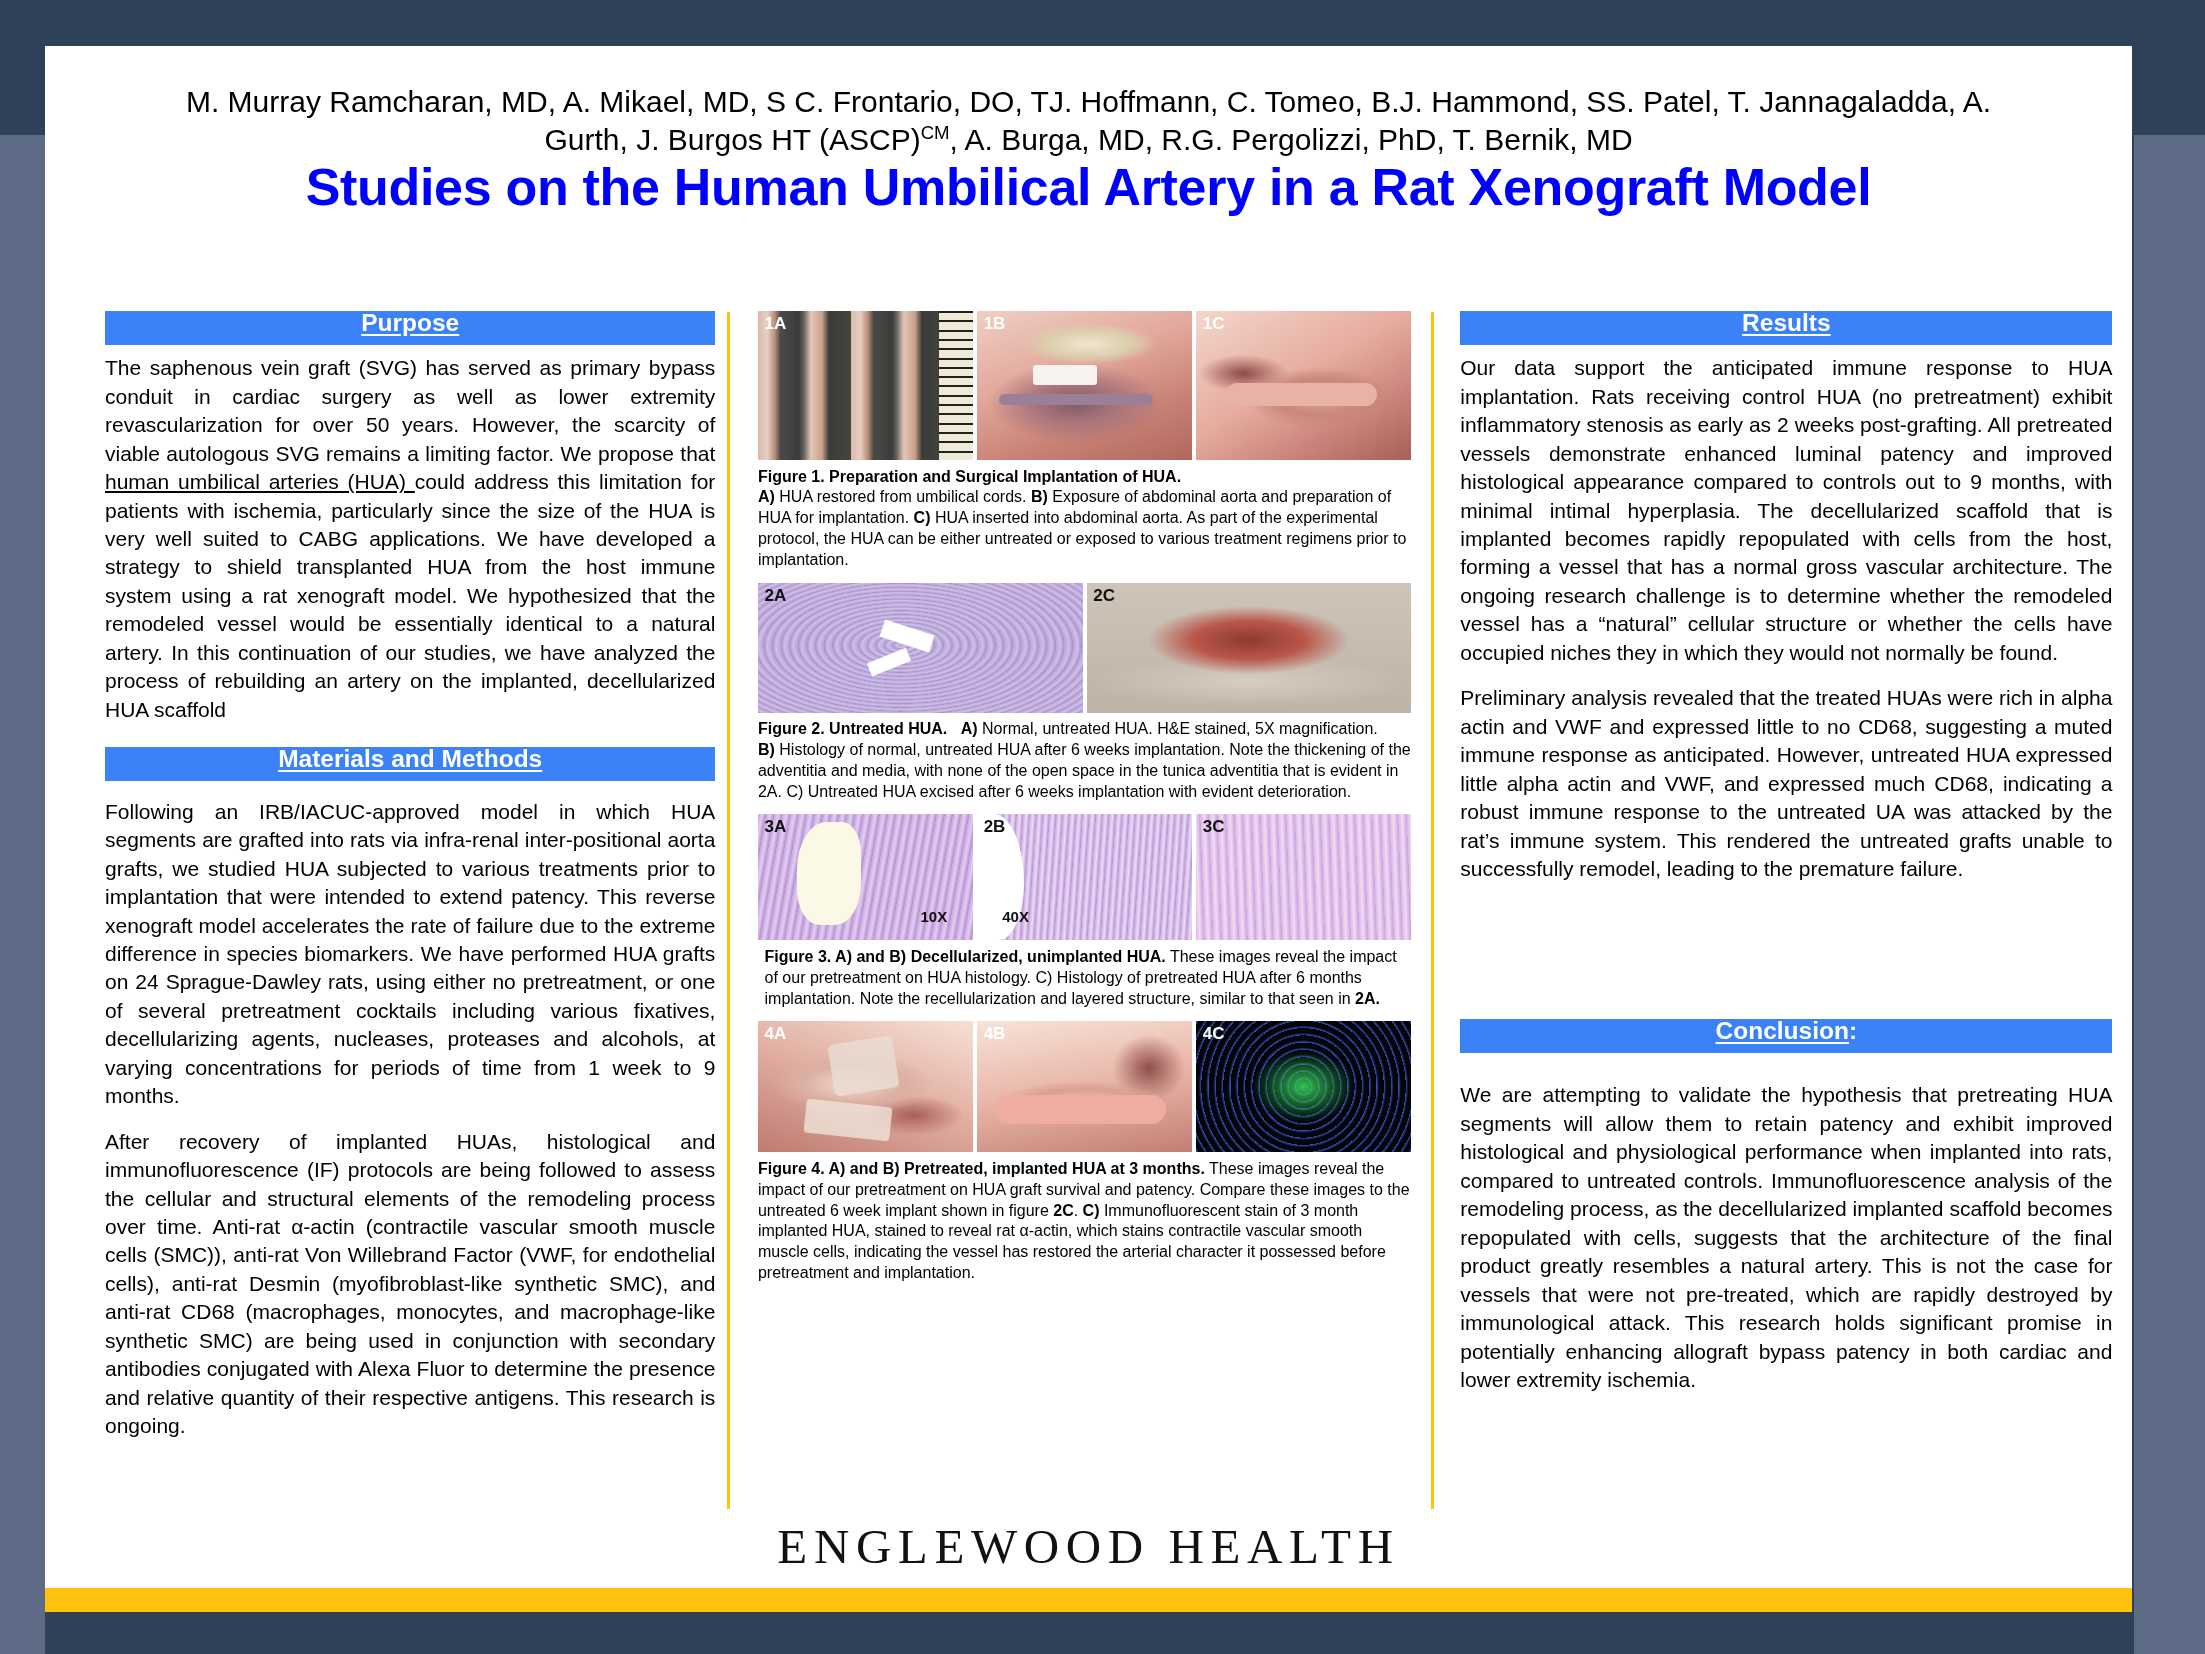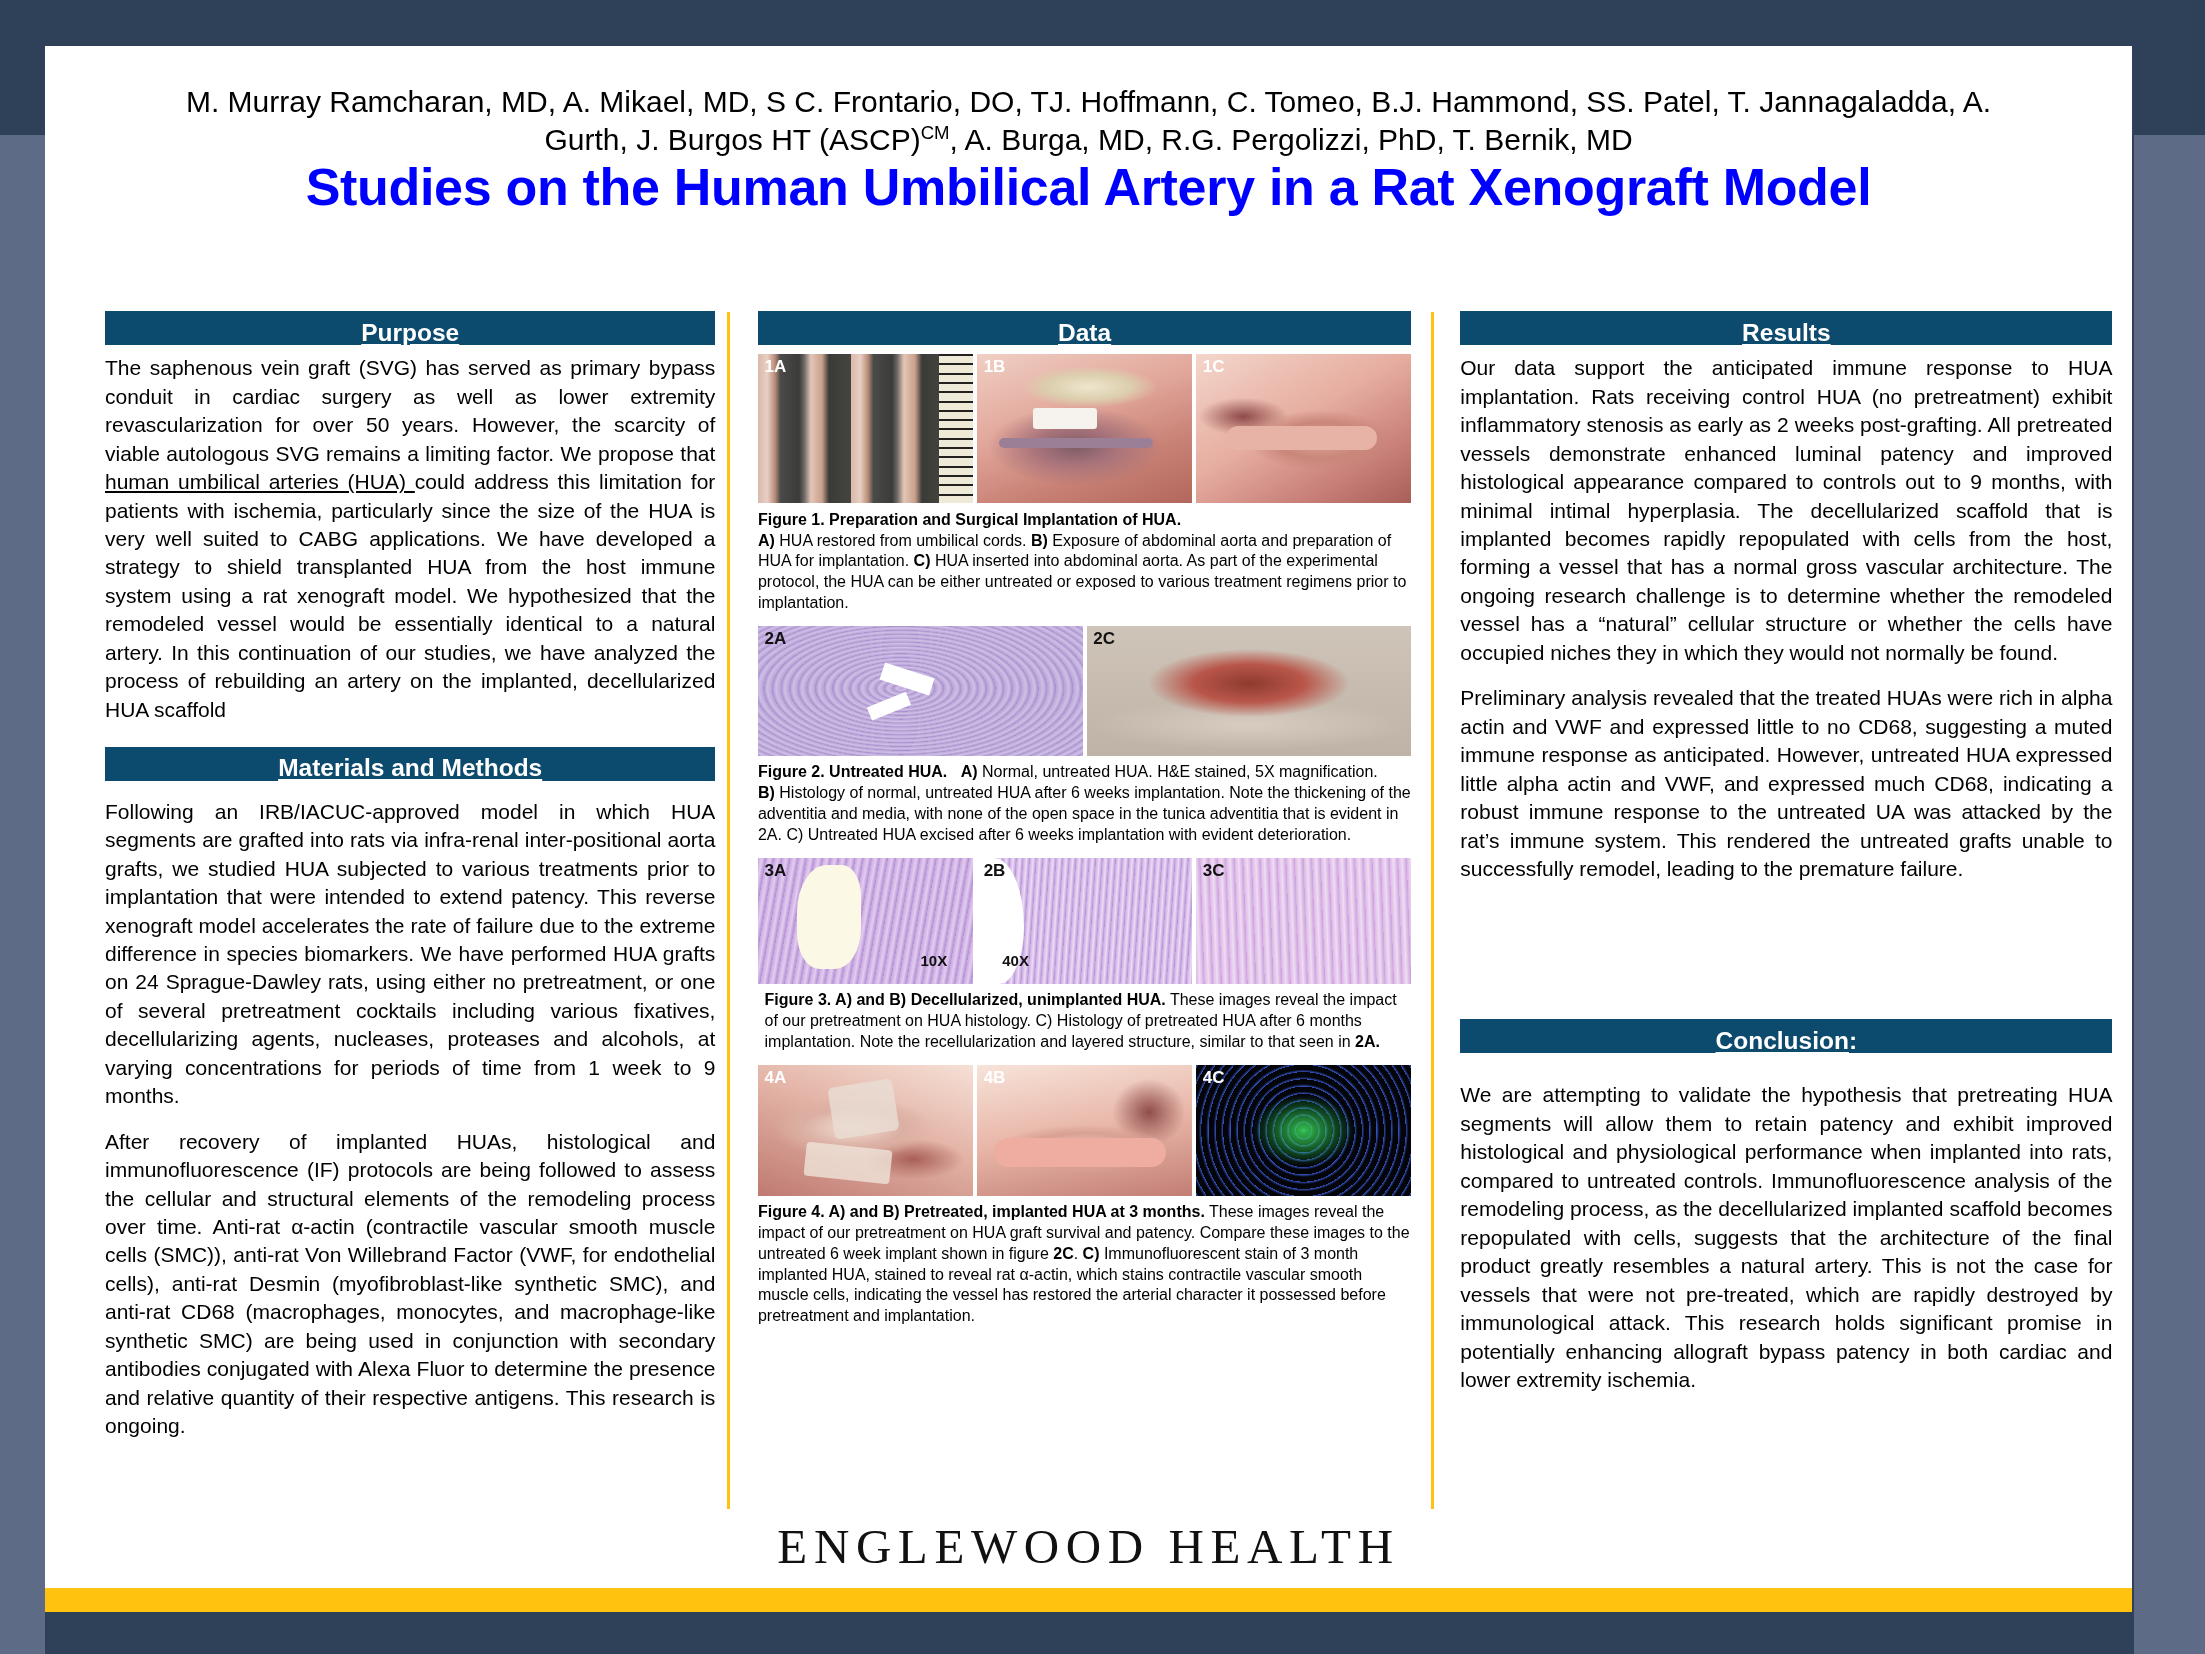--- a/index.html
+++ b/index.html
@@ -88,24 +88,24 @@
 
   .vdivider {
     width: 2.6px;
     align-self: stretch;
     background: #ffc20e;
     margin-top: 1.3px;
   }
 
   
   .section-bar {
-    background: #0c4a6e;
+    background: #3b82f6;
     height: 34px;
     display: flex;
-    align-items: flex-end;
+    align-items: flex-start;
     justify-content: center;
     margin-bottom: 9.3px;
   }
   .section-bar .section-title {
     color: #ffffff;
     font-size: 24.5px;
     font-weight: 700;
     text-decoration: underline;
     text-underline-offset: 3.3px;
     line-height: 1;
@@ -313,23 +313,20 @@
 
       <p class="body-text first" style="margin-top:17px;">Following an IRB/IACUC-approved model in which HUA segments are grafted into rats via infra-renal inter-positional aorta grafts, we studied HUA subjected to various treatments prior to implantation that were intended to extend patency.  This reverse xenograft model accelerates the rate of failure due to the extreme difference in species biomarkers.  We have performed HUA grafts on 24 Sprague-Dawley rats, using either no pretreatment, or one of several pretreatment cocktails including various fixatives, decellularizing agents, nucleases, proteases and alcohols, at varying concentrations for periods of time from 1 week to 9 months.</p>
 
       <p class="body-text"><span>After recovery of implanted HUAs, histological and immunofluorescence (IF) protocols are being followed to assess the cellular and structural elements of the remodeling process over time.  Anti-rat </span><span>α</span><span>-actin (contractile vascular smooth muscle cells (SMC)), anti-rat Von Willebrand Factor (VWF, for endothelial cells), anti-rat Desmin (myofibroblast-like synthetic SMC), and anti-rat CD68 (macrophages, monocytes, and macrophage-like synthetic SMC) are being used in conjunction with secondary antibodies conjugated with Alexa Fluor to determine the presence and relative quantity of their respective antigens. This research is ongoing.</span></p>
     </div>
 
     <div class="vdivider"></div>
 
     <div class="col" id="col-mid">
 
-      <div class="section-bar">
-        <span class="section-title">Data</span>
-      </div>
 
       <div class="fig-row" style="height:149px;">
         <div class="panel">
           <div class="tex-cords" style="position:absolute;inset:0;"></div>
           <div class="tex-ruler" style="position:absolute;right:0;top:0;bottom:0;width:16%;"></div>
           <span class="plabel light">1A</span>
         </div>
         <div class="panel">
           <div class="tex-surg1" style="position:absolute;inset:0;"></div>
           <div style="position:absolute;left:26%;top:36%;width:30%;height:14%;background:#f6f3ee;border-radius:3.3px;"></div>

